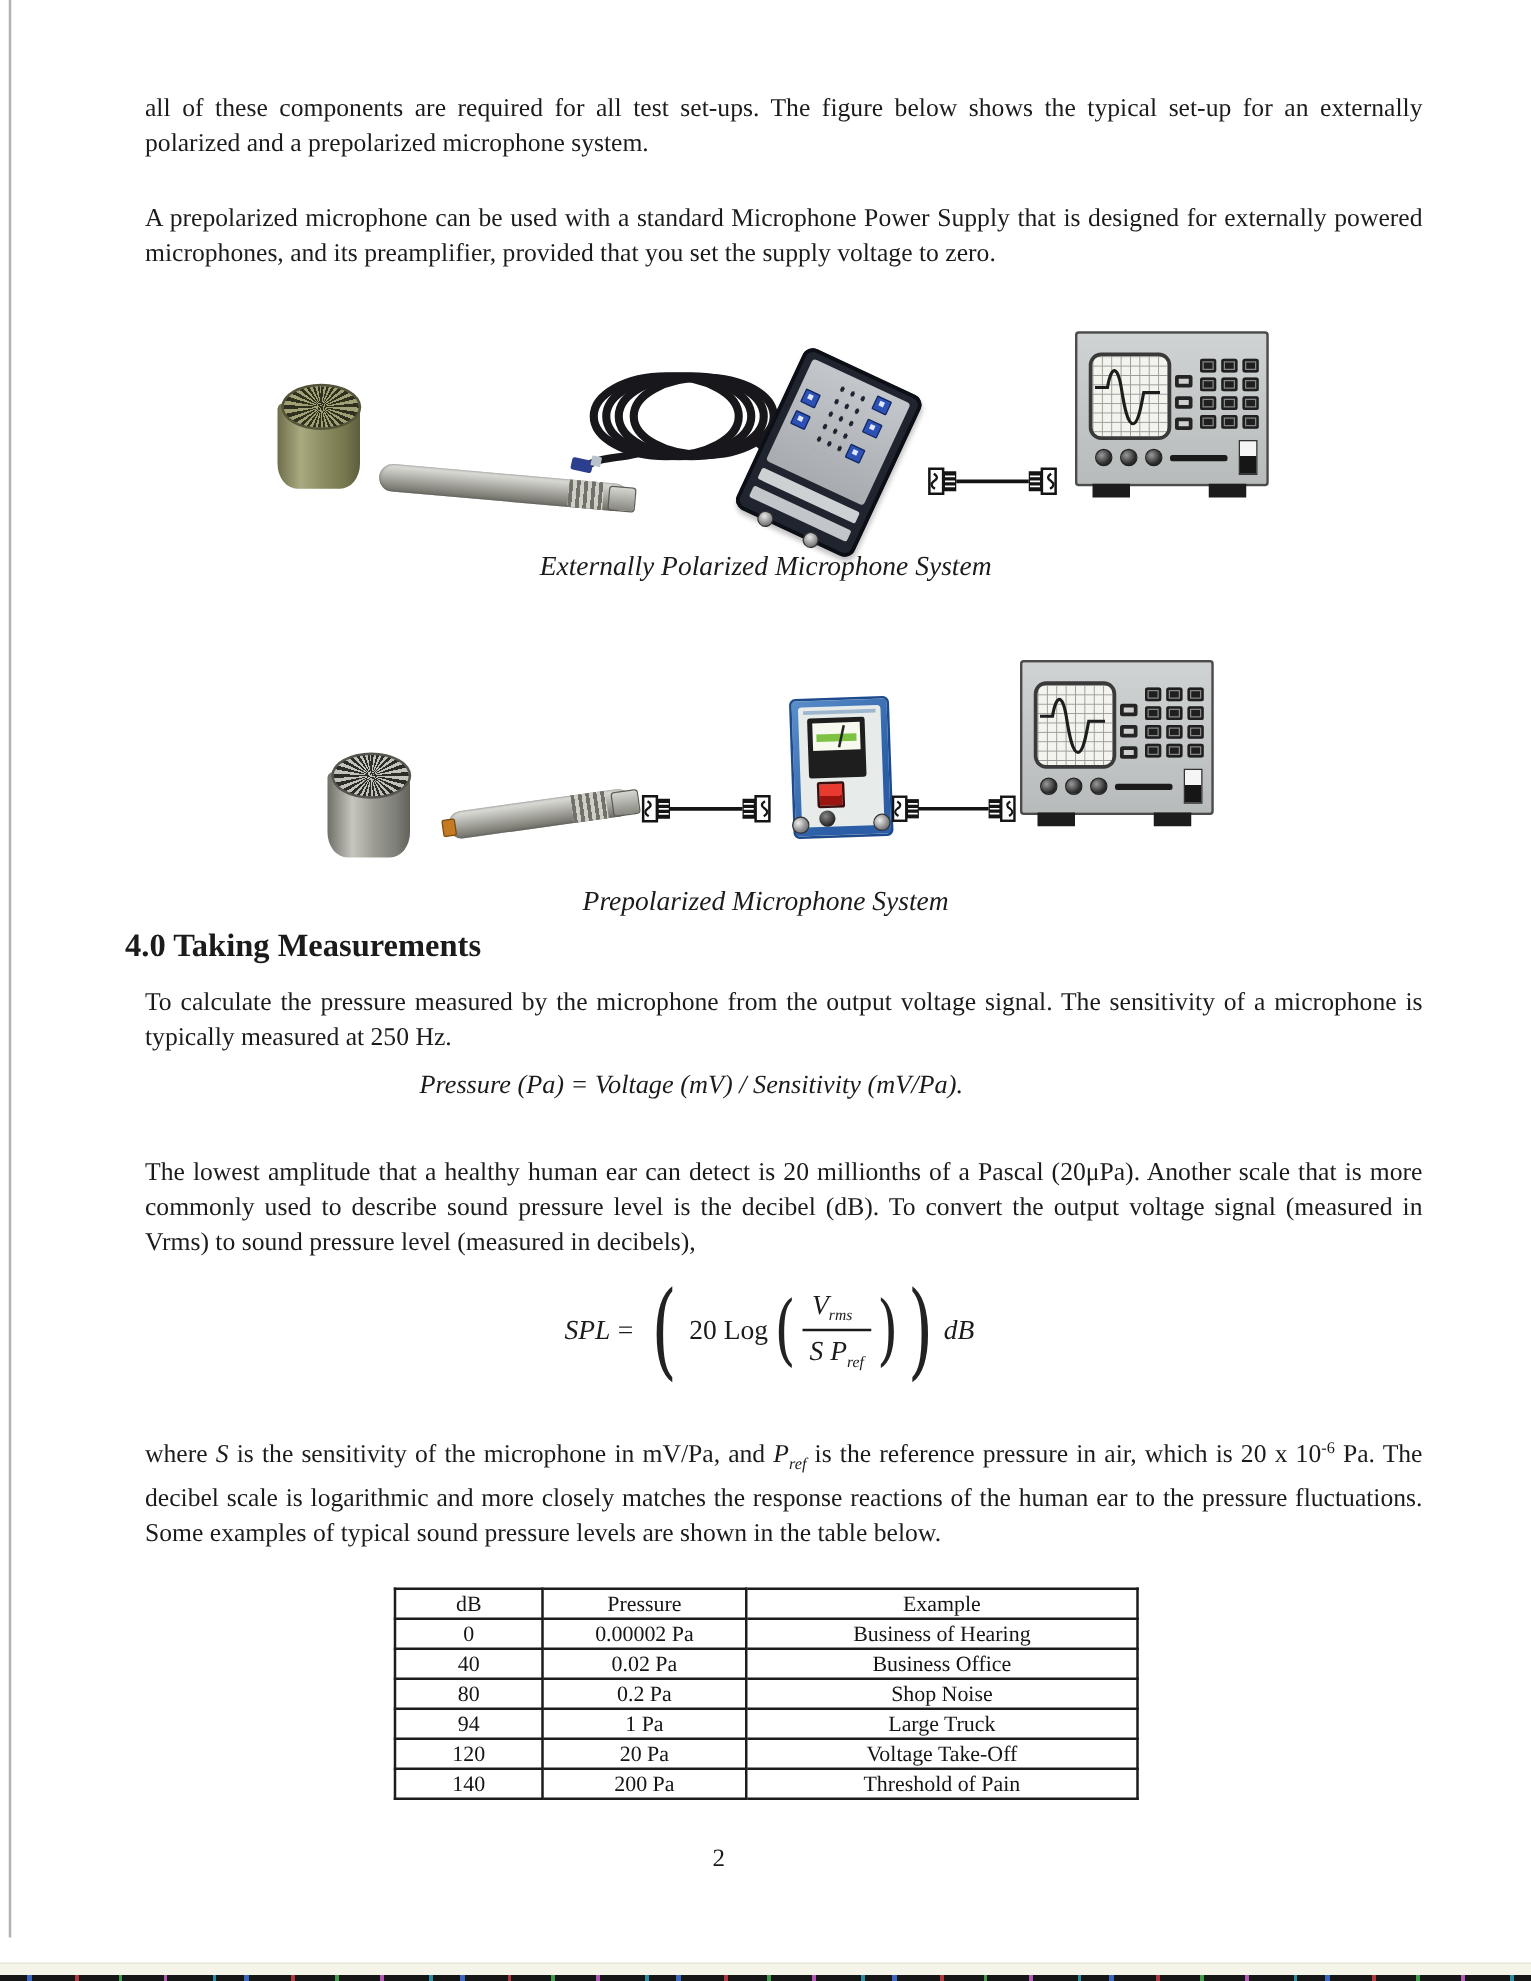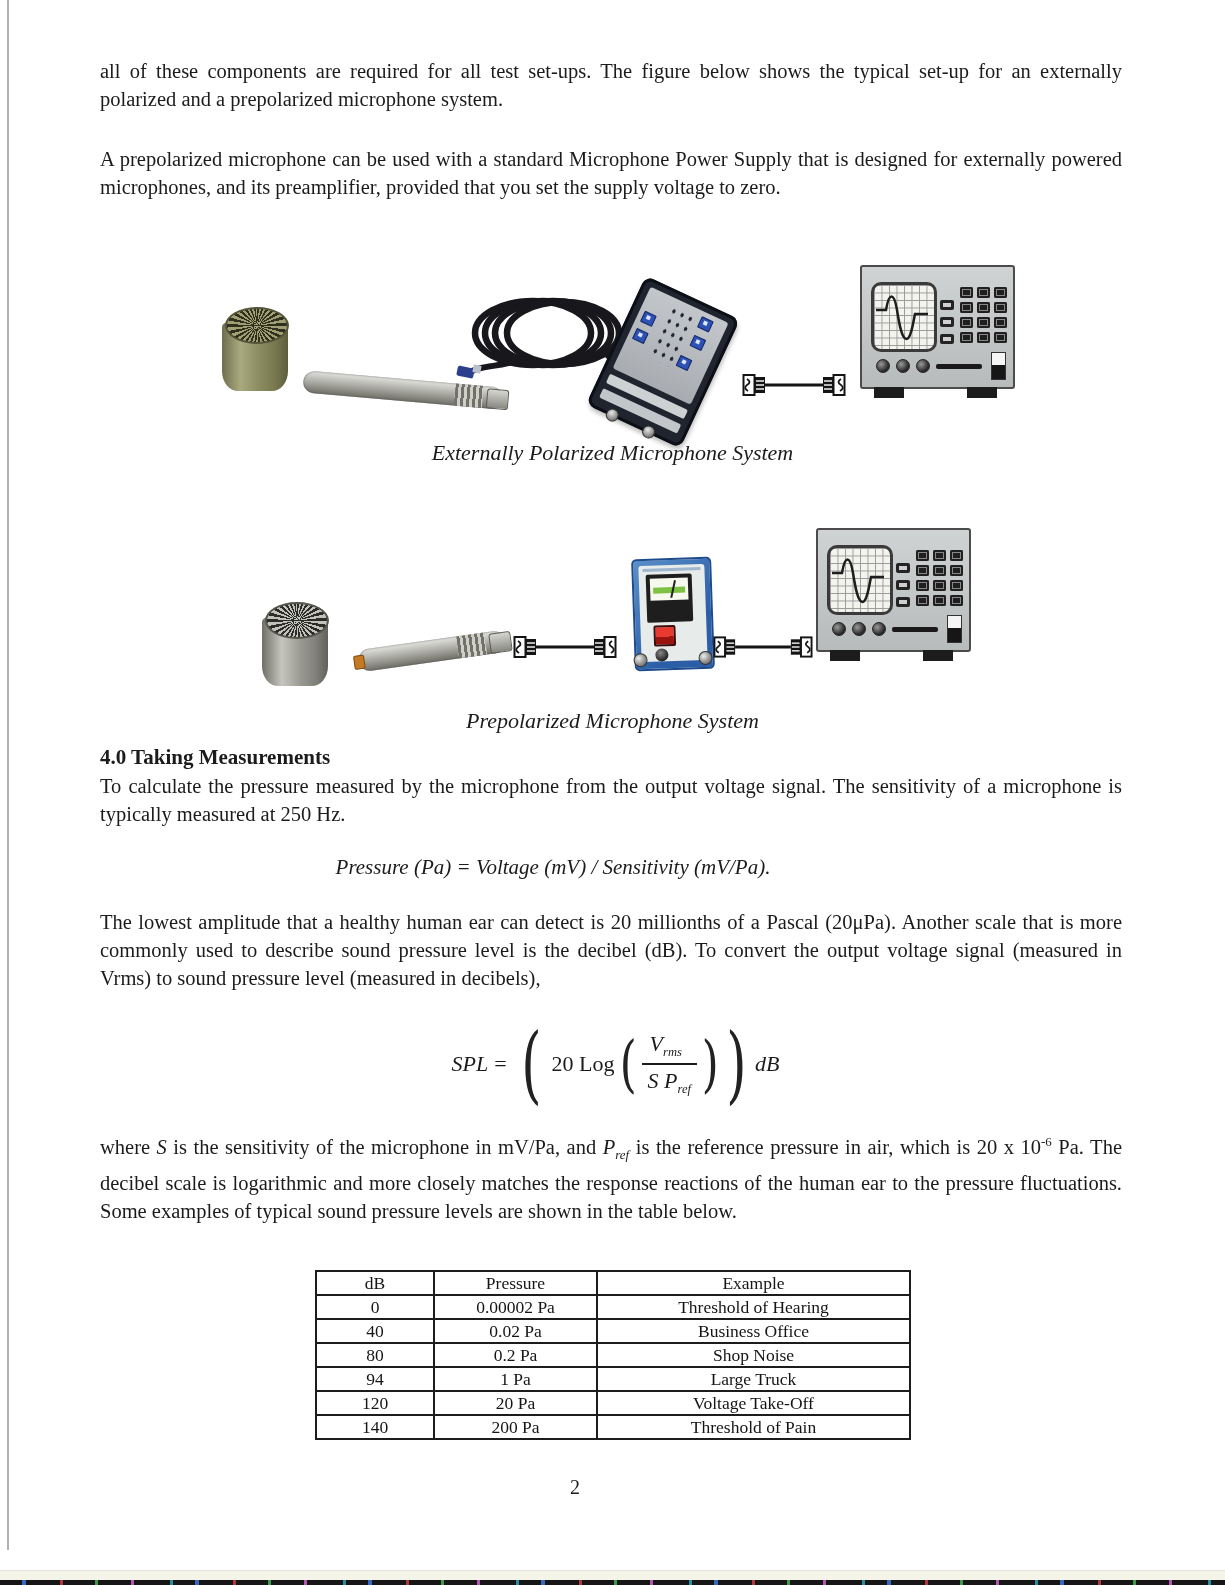--- a/index.html
+++ b/index.html
@@ -11,23 +11,23 @@
   .abs{position:absolute;}
   
   .scan-left{left:7px;top:0;width:2px;height:1550px;background:#b3b3af;}
   .scan-bottom-band{left:0;bottom:5px;width:100%;height:9px;background:#f4f4e8;border-top:1px solid #e3e3d8;}
   .scan-bottom-strip{left:0;bottom:0;width:100%;height:5px;background:#161616;
     background-image:repeating-linear-gradient(90deg,
       #161616 0 22px,#3a66c0 22px 26px,#161616 26px 60px,#b03640 60px 63px,
       #161616 63px 95px,#3f9a4a 95px 98px,#161616 98px 131px,#b257b2 131px 134px,
       #161616 134px 170px,#2a8ca0 170px 173px);}
   
-  .para{left:100px;width:1022px;margin:0;text-align:justify;
+  .para{left:100px;width:1022px;margin:16px;text-align:justify;
     font-size:20.5px;line-height:28px;}
-  .heading{left:100px;margin:0;font-size:21px;font-weight:bold;line-height:26px;}
+  .heading{left:100px;margin:0;font-size:26px;font-weight:bold;line-height:26px;}
   .caption{left:0;width:1225px;text-align:center;font-style:italic;font-size:22px;margin:0;}
   .formula-line{left:0;width:1106px;text-align:center;font-style:italic;font-size:21px;margin:0;}
   .pageno{left:0;width:1150px;text-align:center;font-size:20px;}
   sup{font-size:13px;} sub{font-size:13px;}
   .ivar{font-style:italic;}
   
   .spl{left:0;top:1016px;width:1231px;height:96px;display:flex;justify-content:center;align-items:center;}
   .spl .itm{font-size:22px;font-style:italic;}
   .spl .up{font-style:normal;}
   .spl .eq{margin:0 8px 0 6px;font-style:normal;font-size:22px;}
@@ -375,21 +375,21 @@
     </colgroup>
   <tbody>
       <tr>
     <th>dB</th>
     <th>Pressure</th>
     <th>Example</th>
   </tr>
   <tr>
     <td>0</td>
         <td>0.00002 Pa</td>
-        <td class="ex">Threshold of Hearing</td>
+        <td class="ex">Business of Hearing</td>
   </tr>
   <tr>
     <td>40</td>
         <td>0.02 Pa</td>
         <td class="ex">Business Office</td>
   </tr>
   <tr>
     <td>80</td>
         <td>0.2 Pa</td>
         <td class="ex">Shop Noise</td>

